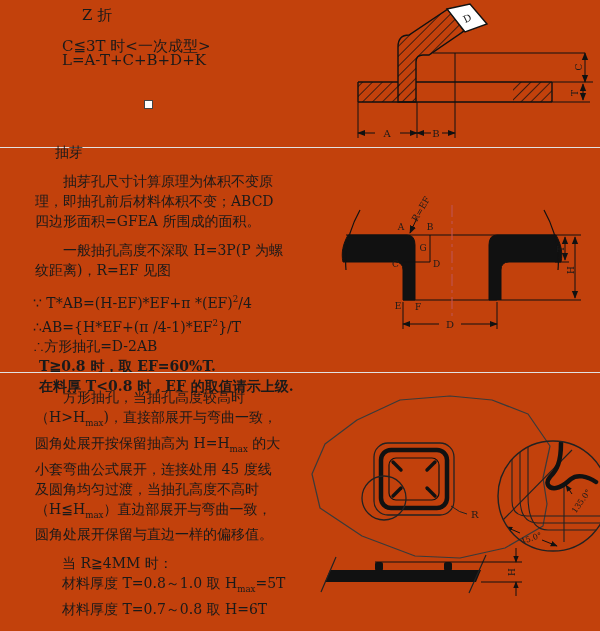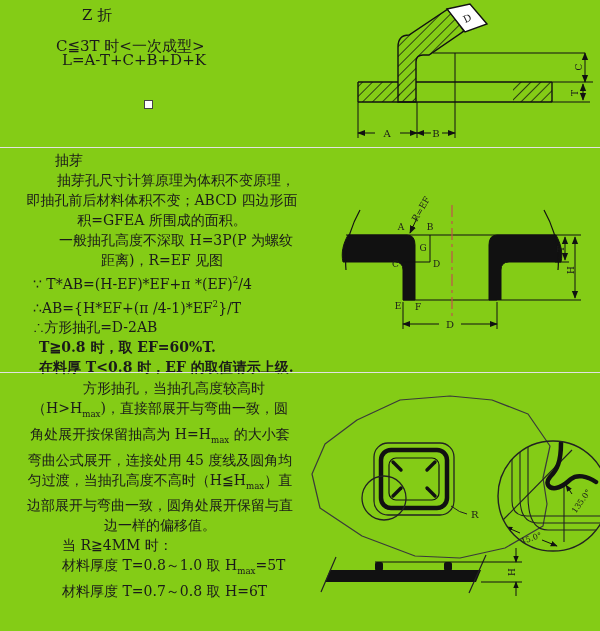--- a/index.html
+++ b/index.html
@@ -1,38 +1,38 @@
 <!DOCTYPE html>
 <html><head>
 <meta charset="utf-8">
 <style>
   html,body{margin:0;padding:0;background:#ffffff;}
-  .page{position:relative;width:600px;height:631px;background:#84cc16;overflow:hidden;
+  .page{position:relative;width:600px;height:631px;background:#c2410c;overflow:hidden;
         font-family:"DejaVu Serif","Liberation Serif",serif;color:#1a1a1a;}
   .sep{position:absolute;left:0;width:600px;height:1px;background:#e2e2e2;}
   .abs{position:absolute;}
   .t15{font-size:15px;}
   sub{font-size:0.62em;} sup{font-size:0.62em;}
   .small-square{display:inline-block;width:7px;height:7px;border:1px solid #444;background:#fff;}
   
   .textcol{position:absolute;left:26px;width:272px;font-size:14px;line-height:20px;}
   .sec-title{margin:0 0 0 29px;padding:0;font-size:14px;font-weight:normal;}
-  .para{margin:0;text-indent:2em;text-align:center;}
+  .para{margin:9px;text-indent:2em;}
   .formula{margin:0 0 0 7px;}
   .note{margin:0 0 0 13px;font-weight:bold;}
   .rule{margin:0 0 0 36px;}
   svg text{font-family:"DejaVu Serif","Liberation Serif",serif;fill:#1a1a1a;}
 </style>
 </head>
 <body>
 
 <div class="page">
 
   <div class="abs t15" style="left:82px;top:6px;">Z 折</div>
-  <div class="abs t15" style="left:56px;top:37px;">C≦3T 时&lt;一次成型&gt;</div>
+  <div class="abs t15" style="left:62px;top:37px;">C≦3T 时&lt;一次成型&gt;</div>
   <div class="abs t15" style="left:62px;top:51px;">L=A-T+C+B+D+K</div>
   <span class="abs small-square" style="left:144px;top:100px;"></span>
 
   <svg class="abs" style="left:345px;top:0;" width="255" height="147" viewBox="0 0 255 147">
     <defs>
       <pattern id="hz" width="7" height="7" patternUnits="userSpaceOnUse" patternTransform="rotate(45)">
         <line x1="0" y1="0" x2="0" y2="7" stroke="#111" stroke-width="1.5"></line>
       </pattern>
       <marker id="a1" viewBox="0 0 10 10" refX="9" refY="5" markerWidth="8" markerHeight="8" orient="auto-start-reverse">
         <path d="M0,1 L10,5 L0,9 z" fill="#111"></path>
@@ -67,21 +67,21 @@
       <path d="M55,133 H72" marker-end="url(#a1)"></path>
       <path d="M86,133 H72" marker-end="url(#a1)"></path>
       <path d="M97,133 H110" marker-end="url(#a1)"></path>
       <text x="42" y="137" font-size="10" text-anchor="middle" stroke="none">A</text>
       <text x="91" y="137" font-size="10" text-anchor="middle" stroke="none">B</text>
     </g>
   </svg>
 
   <div class="sep" style="top:147px;"></div>
 
-  <div class="textcol" style="top:150px;">
+  <div class="textcol" style="top:142px;">
     <h3 class="sec-title">抽芽</h3>
     <p class="para">抽芽孔尺寸计算原理为体积不变原理，即抽孔前后材料体积不变；ABCD 四边形面积=GFEA 所围成的面积。</p>
     <p class="para">一般抽孔高度不深取 H=3P(P 为螺纹距离)，R=EF 见图</p>
     <div class="formula">∵  T*AB=(H-EF)*EF+π *(EF)<sup>2</sup>/4</div>
     <div class="formula">∴AB={H*EF+(π /4-1)*EF<sup>2</sup>}/T</div>
     <div class="formula">∴方形抽孔=D-2AB</div>
     <div class="note">T≧0.8 时，取 EF=60%T.</div>
     <div class="note">在料厚 T&lt;0.8 时，EF 的取值请示上级.</div>
   </div>
 

